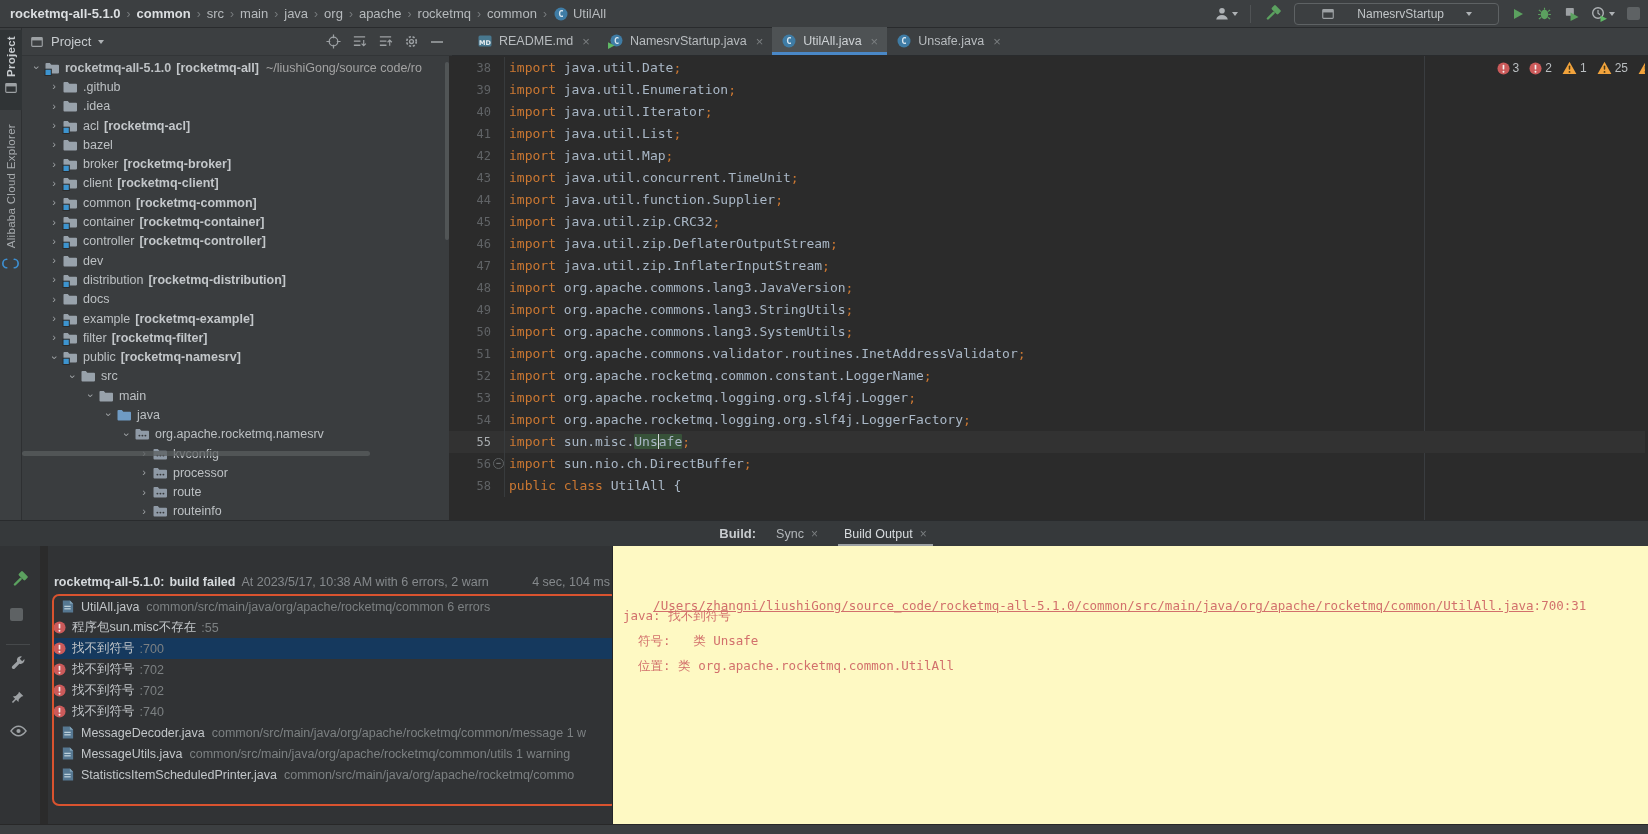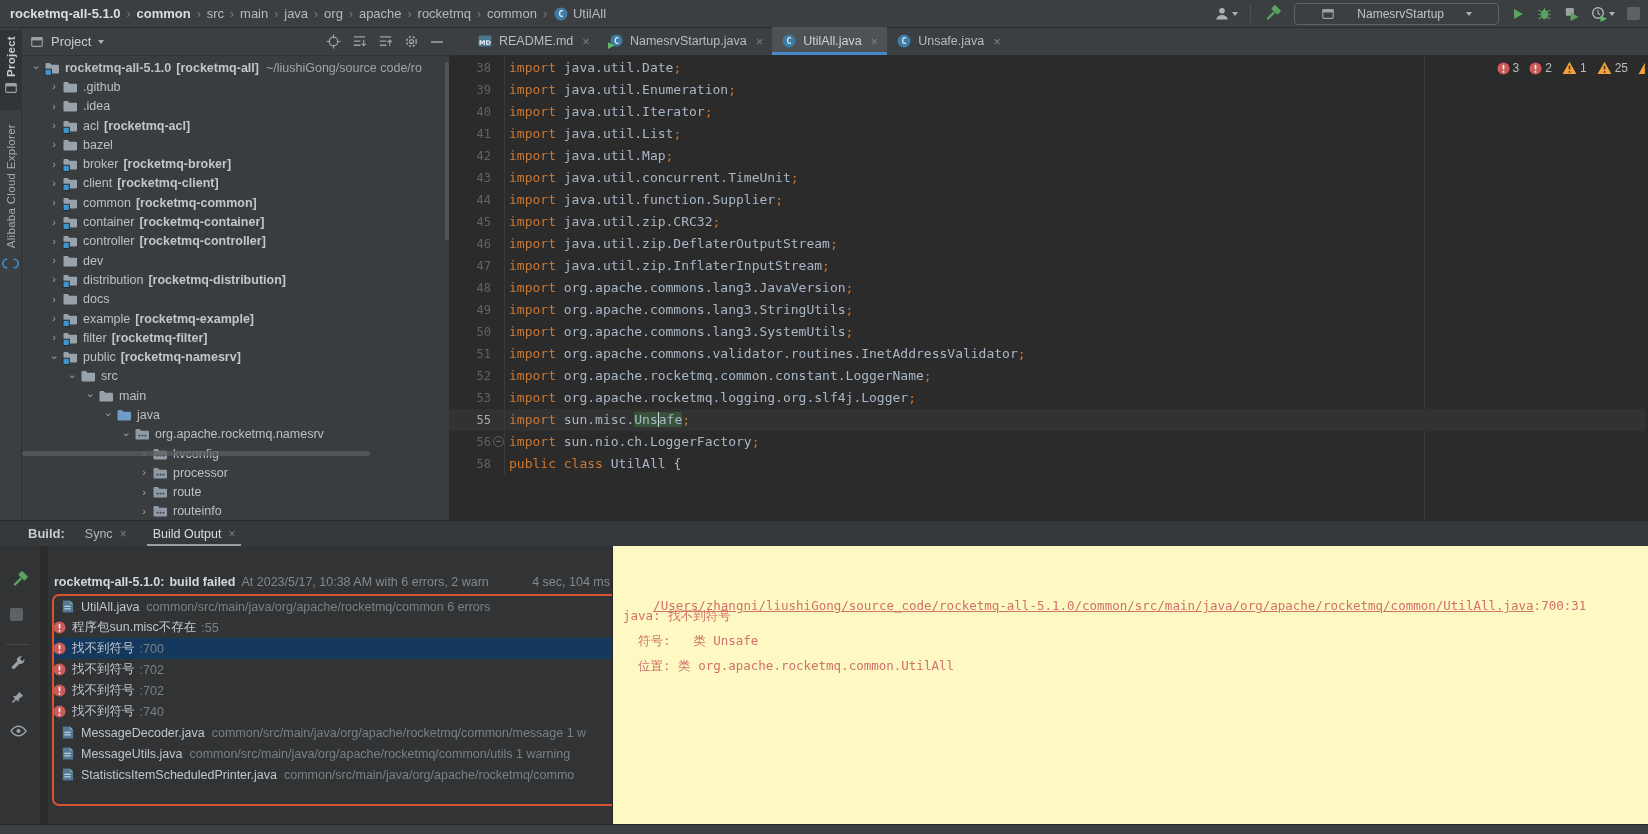--- a/index.html
+++ b/index.html
@@ -73,21 +73,21 @@
   .pl{color:#A9B7C6;}
   .hl{background:#375239;border-radius:1px;}
   .caret{display:inline-block;width:0;border-left:1.5px solid #D6D9DC;height:15px;vertical-align:-3px;}
   #inspections{position:absolute;right:0;top:4px;height:16px;display:flex;align-items:center;gap:4px;
                overflow:hidden;padding-left:4px;}
   .badge{display:inline-flex;align-items:center;gap:3px;margin-right:6px;font-size:12px;color:#BABEC1;}
   .badge.partial{margin-right:-8px;}
 
   
   #build-header{position:absolute;left:0;top:520px;width:1648px;height:26px;background:#36393B;
-                border-top:1px solid #292B2D;display:flex;align-items:center;padding-left:28px;gap:14px;}
+                border-top:1px solid #292B2D;display:flex;align-items:center;padding-left:4px;gap:14px;justify-content:center;}
   #build-header .blabel{font-size:13px;font-weight:bold;color:#C7CBCE;}
   .btab{display:inline-flex;align-items:center;gap:7px;height:26px;padding:0 6px;font-size:12.5px;color:#B3B7BA;}
   .btab.active{color:#D8DCDF;box-shadow:inset 0 -3px 0 #9CA0A3;}
   .btab .close{color:#7B7F81;font-size:12px;}
   #build-strip{position:absolute;left:0;top:546px;width:40px;height:278px;background:#313335;}
   .strip-icon{position:absolute;left:10px;}
   #strip-divider{position:absolute;left:6px;top:98px;width:24px;height:1px;background:#46494B;}
   #build-tree{position:absolute;left:48px;top:546px;width:572px;height:278px;background:#313335;overflow:hidden;}
   #build-summary{position:absolute;left:6px;top:29px;right:10px;display:flex;align-items:center;
                  font-size:12.5px;white-space:nowrap;overflow:hidden;}
@@ -649,28 +649,32 @@
         <div class="code-text"><span class="kw">import</span><span class="pl"> org.apache.commons.validator.routines.InetAddressValidator</span><span class="kw">;</span></div>
       </div>
       <div class="code-row">
         <div class="gutter">52</div>
         <div class="code-text"><span class="kw">import</span><span class="pl"> org.apache.rocketmq.common.constant.LoggerName</span><span class="kw">;</span></div>
       </div>
       <div class="code-row">
         <div class="gutter">53</div>
         <div class="code-text"><span class="kw">import</span><span class="pl"> org.apache.rocketmq.logging.org.slf4j.Logger</span><span class="kw">;</span></div>
       </div>
+      <div class="code-row">
+        <div class="gutter">54</div>
+        <div class="code-text"><span class="kw">import</span><span class="pl"> org.apache.rocketmq.logging.org.slf4j.LoggerFactory</span><span class="kw">;</span></div>
+      </div>
       <div class="code-row current">
         <div class="gutter">55</div>
         <div class="code-text"><span class="kw">import</span><span class="pl"> sun.misc.</span><span class="hl">Uns</span><span class="caret"></span><span class="hl">afe</span><span class="kw">;</span></div>
       </div>
       <div class="code-row">
         <div class="gutter">56</div>
         <span class="fold">−</span>
-        <div class="code-text"><span class="kw">import</span><span class="pl"> sun.nio.ch.LoggerFactory</span><span class="kw">;</span></div>
+        <div class="code-text"><span class="kw">import</span><span class="pl"> sun.nio.ch.DirectBuffer</span><span class="kw">;</span></div>
       </div>
       <div class="code-row">
         <div class="gutter">58</div>
         <div class="code-text"><span class="kw">public</span><span class="pl"> </span><span class="kw">class</span><span class="pl"> UtilAll {</span></div>
       </div>
     </div>
   <div id="inspections">
       <span class="badge">
         <span class="icon">
           <svg width="13" height="13" viewBox="0 0 14 14">

